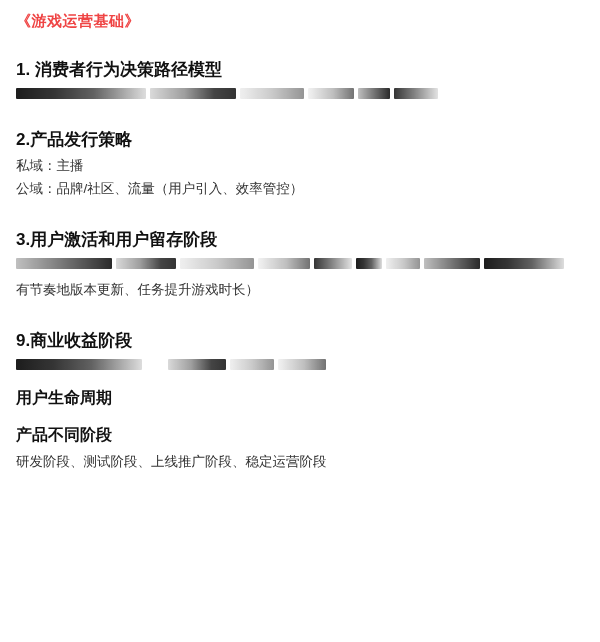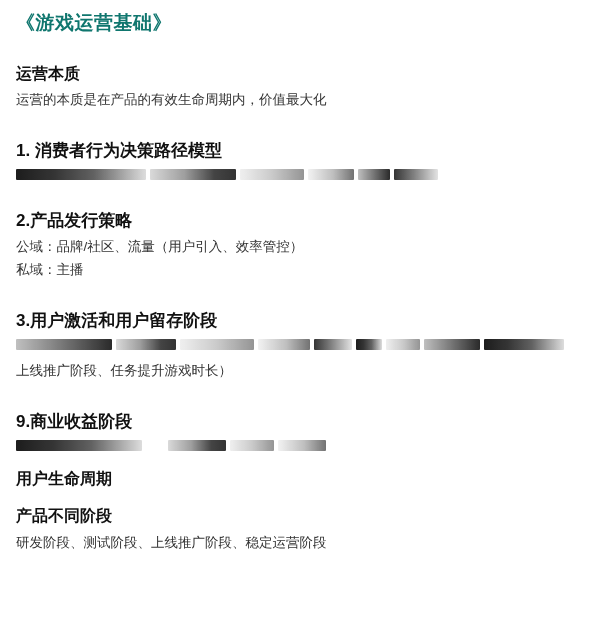--- a/index.html
+++ b/index.html
@@ -15,25 +15,25 @@
     overflow: hidden;
   }
   .page {
     width: 600px;
     height: 642px;
     box-sizing: border-box;
     padding: 8px 16px 0 16px;
     position: relative;
   }
   .doc-title {
-    font-size: 19px;
+    font-size: 15px;
     font-weight: bold;
-    color: #0f766e;
+    color: #ef4444;
     letter-spacing: 0.5px;
-    margin: 4px 0 28px 0;
+    margin: 4px 0 14px 0;
     line-height: 1.2;
   }
   .section {
     margin-bottom: 0;
   }
   .h-bold {
     font-weight: bold;
     color: #111;
     line-height: 1.35;
   }
@@ -75,57 +75,53 @@
   .bar.b5 { background: linear-gradient(90deg, #2a2a2a 0%, #7a7a7a 45%, #e2e2e2 100%); }
   .bar.b6 { background: linear-gradient(90deg, #f2f2f2 0%, #bbbbbb 55%, #6b6b6b 100%); }
 </style>
 </head>
 <body>
 
 <div class="page">
 
   <div class="doc-title">《游戏运营基础》</div>
 
-  <div class="section">
-    <div class="h-bold h-16" style="margin-top:0;">运营本质</div>
-    <div class="body-text">运营的本质是在产品的有效生命周期内，价值最大化</div>
-  </div>
 
   <div class="section">
     <div class="h-bold h-17">1. 消费者行为决策路径模型</div>
     <div class="bar-row">
       <span class="bar b1" style="left:0px;width:130px;"></span>
       <span class="bar b2" style="left:134px;width:86px;"></span>
       <span class="bar b3" style="left:224px;width:64px;"></span>
       <span class="bar b6" style="left:292px;width:46px;"></span>
       <span class="bar b4" style="left:342px;width:32px;"></span>
       <span class="bar b5" style="left:378px;width:44px;"></span>
     </div>
   </div>
 
   <div class="section">
     <div class="h-bold h-17">2.产品发行策略</div>
+    <div class="body-text">私域：主播</div>
     <div class="body-text">公域：品牌/社区、流量（用户引入、效率管控）</div>
-    <div class="body-text">私域：主播</div>
   </div>
 
   <div class="section">
     <div class="h-bold h-17">3.用户激活和用户留存阶段</div>
     <div class="bar-row" style="margin:6px 0 10px 0;">
       <span class="bar b4" style="left:0px;width:96px;"></span>
       <span class="bar b2" style="left:100px;width:60px;"></span>
       <span class="bar b3" style="left:164px;width:74px;"></span>
       <span class="bar b6" style="left:242px;width:52px;"></span>
       <span class="bar b5" style="left:298px;width:38px;"></span>
       <span class="bar b1" style="left:340px;width:26px;"></span>
       <span class="bar b3" style="left:370px;width:34px;"></span>
       <span class="bar b4" style="left:408px;width:56px;"></span>
       <span class="bar b1" style="left:468px;width:80px;"></span>
     </div>
-    <div class="body-text">上线推广阶段、任务提升游戏时长）</div>
+    <div class="body-text">有节奏地版本更新、任务提升游戏时长）</div>
   </div>
 
 
   <div class="section">
     <div class="h-bold h-17">9.商业收益阶段</div>
     <div class="bar-row">
       <span class="bar b1" style="left:0px;width:126px;"></span>
       <span class="bar b2" style="left:152px;width:58px;"></span>
       <span class="bar b3" style="left:214px;width:44px;"></span>
       <span class="bar b6" style="left:262px;width:48px;"></span>

